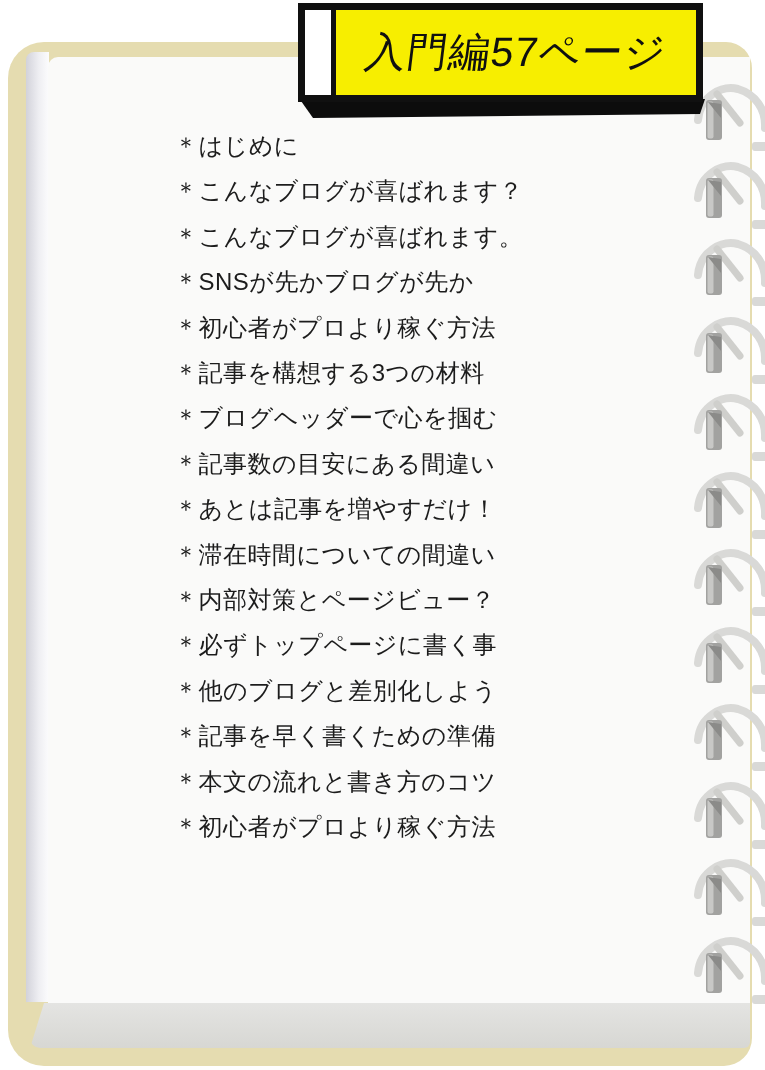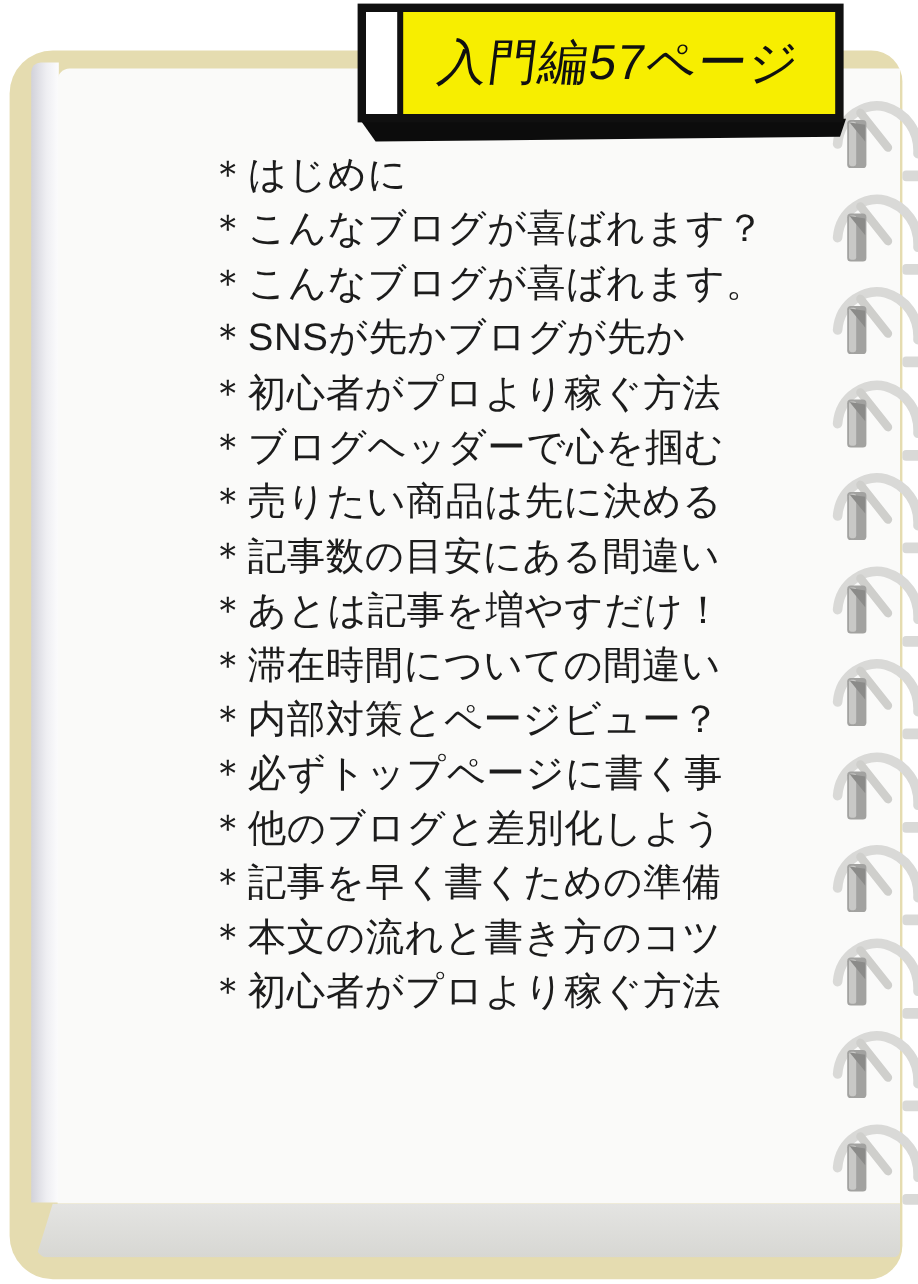--- a/index.html
+++ b/index.html
@@ -32,21 +32,21 @@
   .page{
     position:absolute;left:48px;top:57px;width:702px;height:946px;
     background:#fafaf9;border-radius:10px 0 0 0;z-index:3;
   }
   
   .toc{
     list-style:none;margin:0;padding:0;
     position:absolute;left:126px;top:66px;
   }
   .toc-item{
-    font-size:32px;line-height:45.4px;color:#1c1c1c;
+    font-size:24px;line-height:45.4px;color:#1c1c1c;
     white-space:nowrap;letter-spacing:0.5px;
   }
 
   
   .rings{position:absolute;left:0;top:0;width:765px;height:1070px;z-index:4;pointer-events:none;}
   .ring{position:absolute;left:692px;width:78px;height:80px;}
 
   
   .label-wrap{position:absolute;left:293px;top:0;width:424px;height:125px;z-index:5;}
   .label-shadow{position:absolute;left:0;top:0;width:424px;height:125px;}
@@ -72,22 +72,22 @@
   <div class="page-edge-left"></div>
   <div class="page-edge-bottom"></div>
 
   <div class="page">
     <ul class="toc">
         <li class="toc-item">＊はじめに</li>
         <li class="toc-item">＊こんなブログが喜ばれます？</li>
         <li class="toc-item">＊こんなブログが喜ばれます。</li>
         <li class="toc-item">＊SNSが先かブログが先か</li>
         <li class="toc-item">＊初心者がプロより稼ぐ方法</li>
+        <li class="toc-item">＊記事を構想する3つの材料</li>
         <li class="toc-item">＊ブログヘッダーで心を掴む</li>
-        <li class="toc-item">＊売りたい商品は先に決める</li>
         <li class="toc-item">＊記事数の目安にある間違い</li>
         <li class="toc-item">＊あとは記事を増やすだけ！</li>
         <li class="toc-item">＊滞在時間についての間違い</li>
         <li class="toc-item">＊内部対策とページビュー？</li>
         <li class="toc-item">＊必ずトップページに書く事</li>
         <li class="toc-item">＊他のブログと差別化しよう</li>
         <li class="toc-item">＊記事を早く書くための準備</li>
         <li class="toc-item">＊本文の流れと書き方のコツ</li>
         <li class="toc-item">＊初心者がプロより稼ぐ方法</li>
       </ul>

